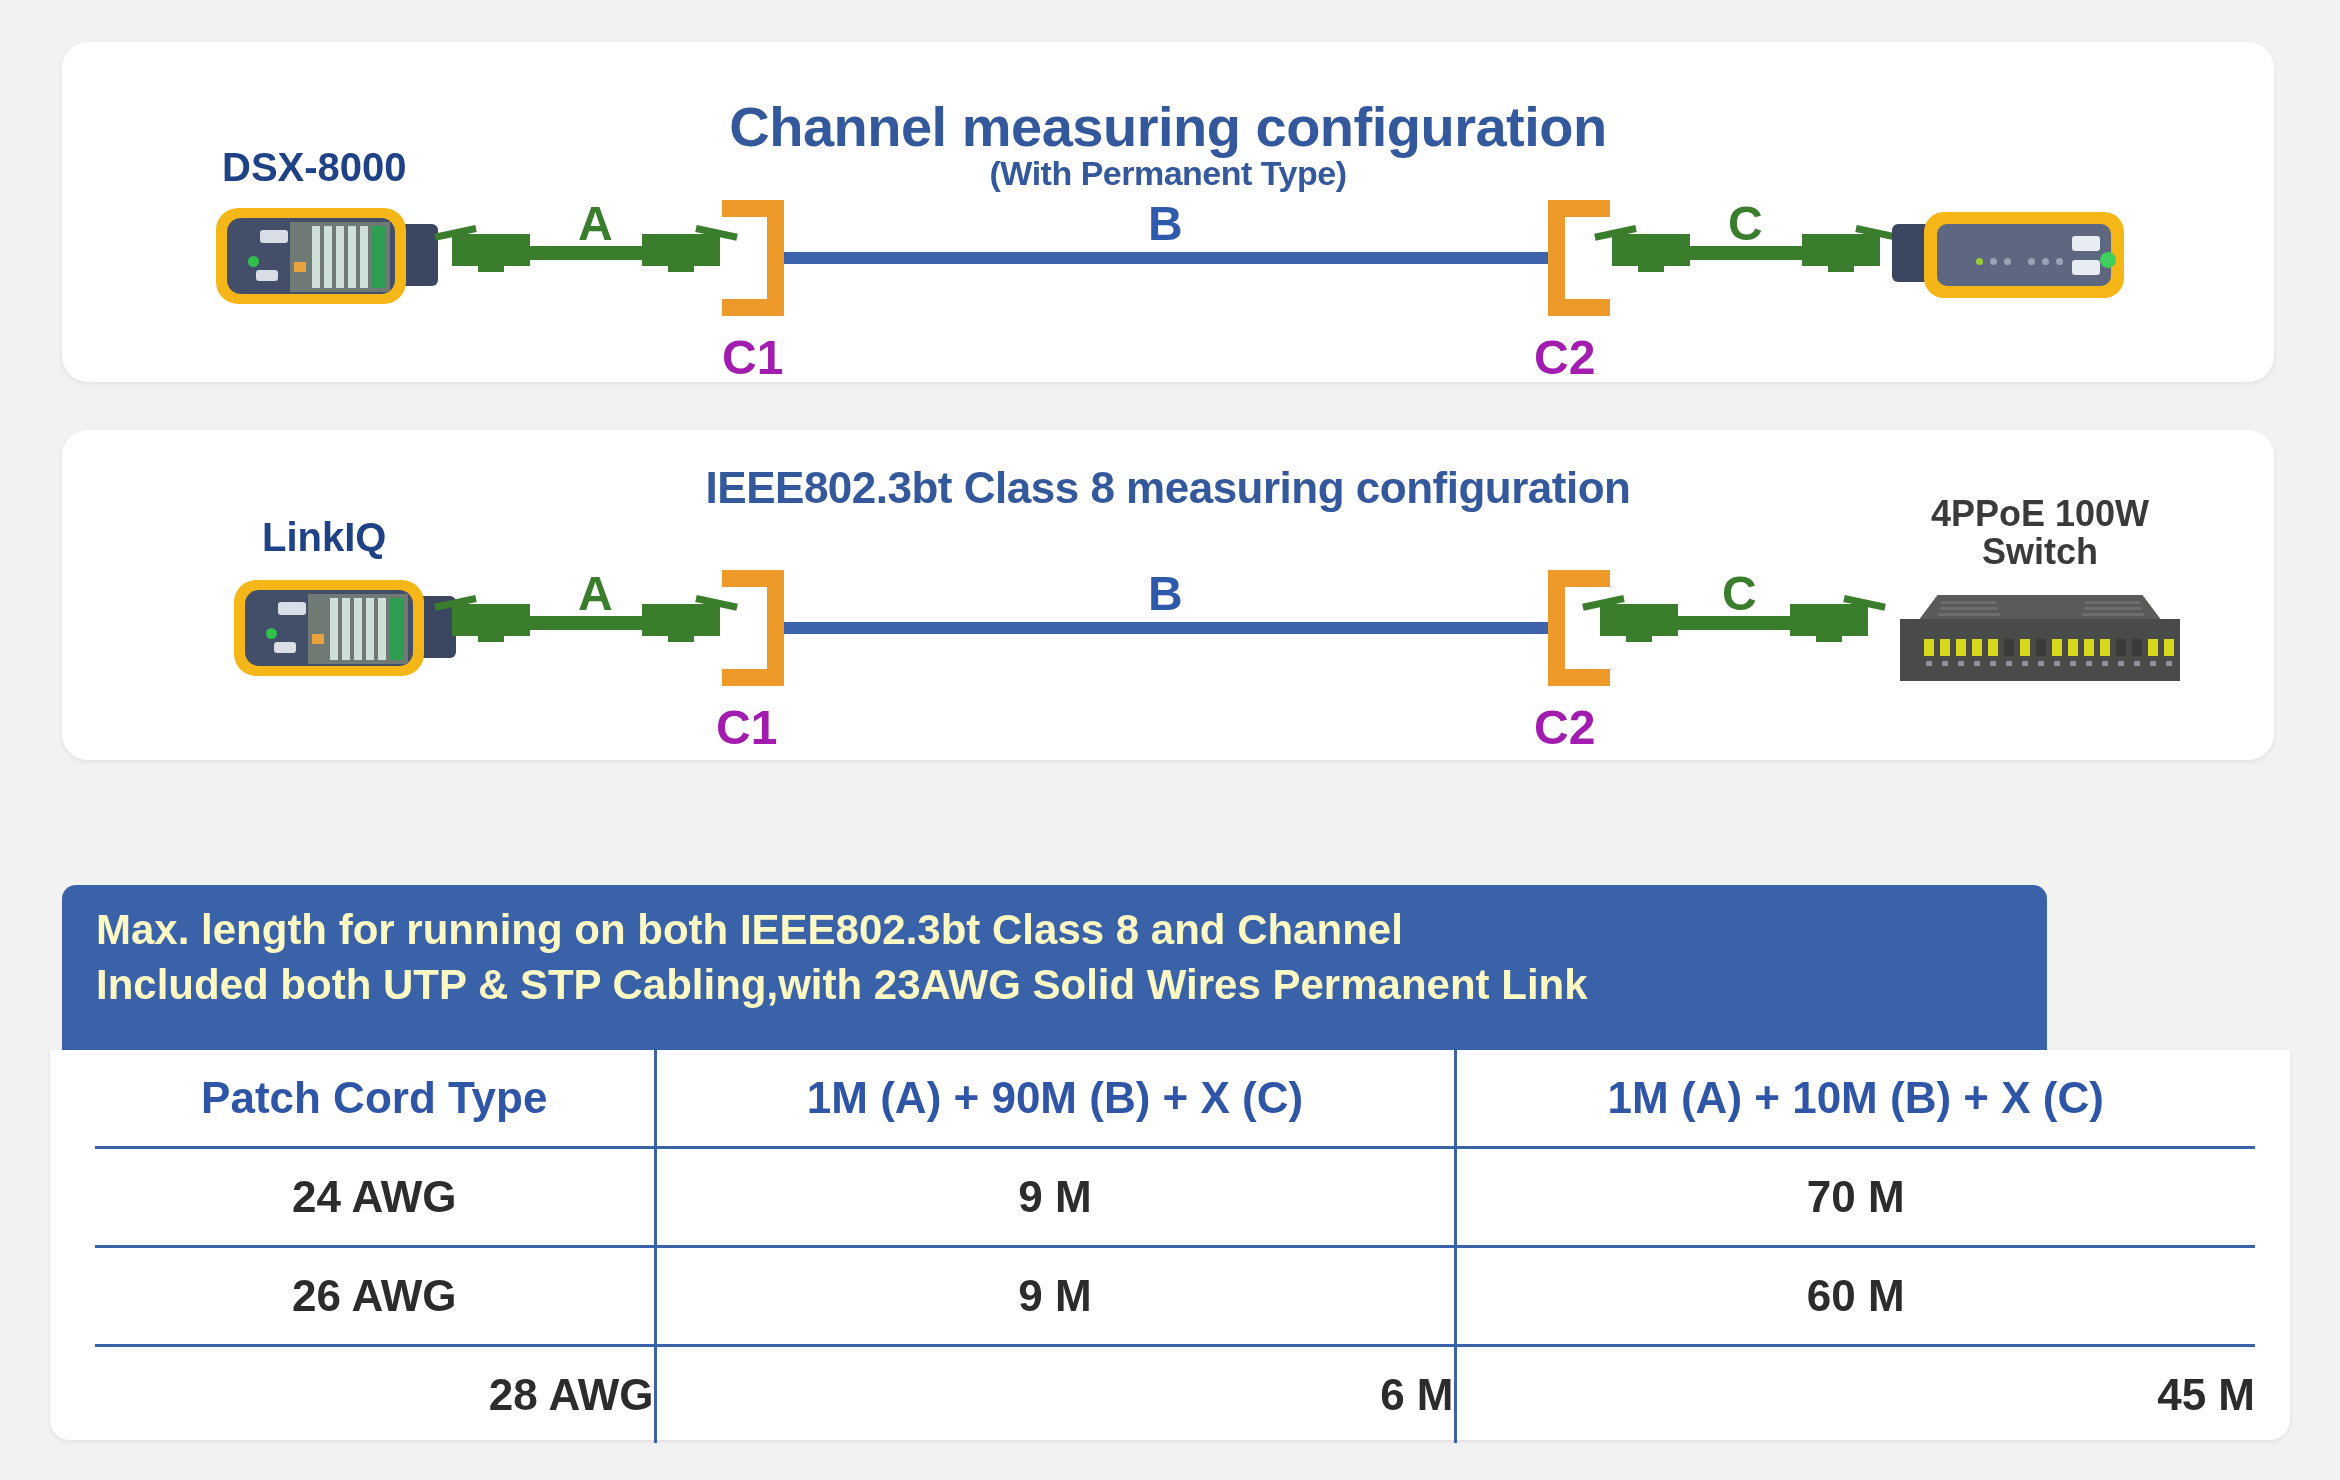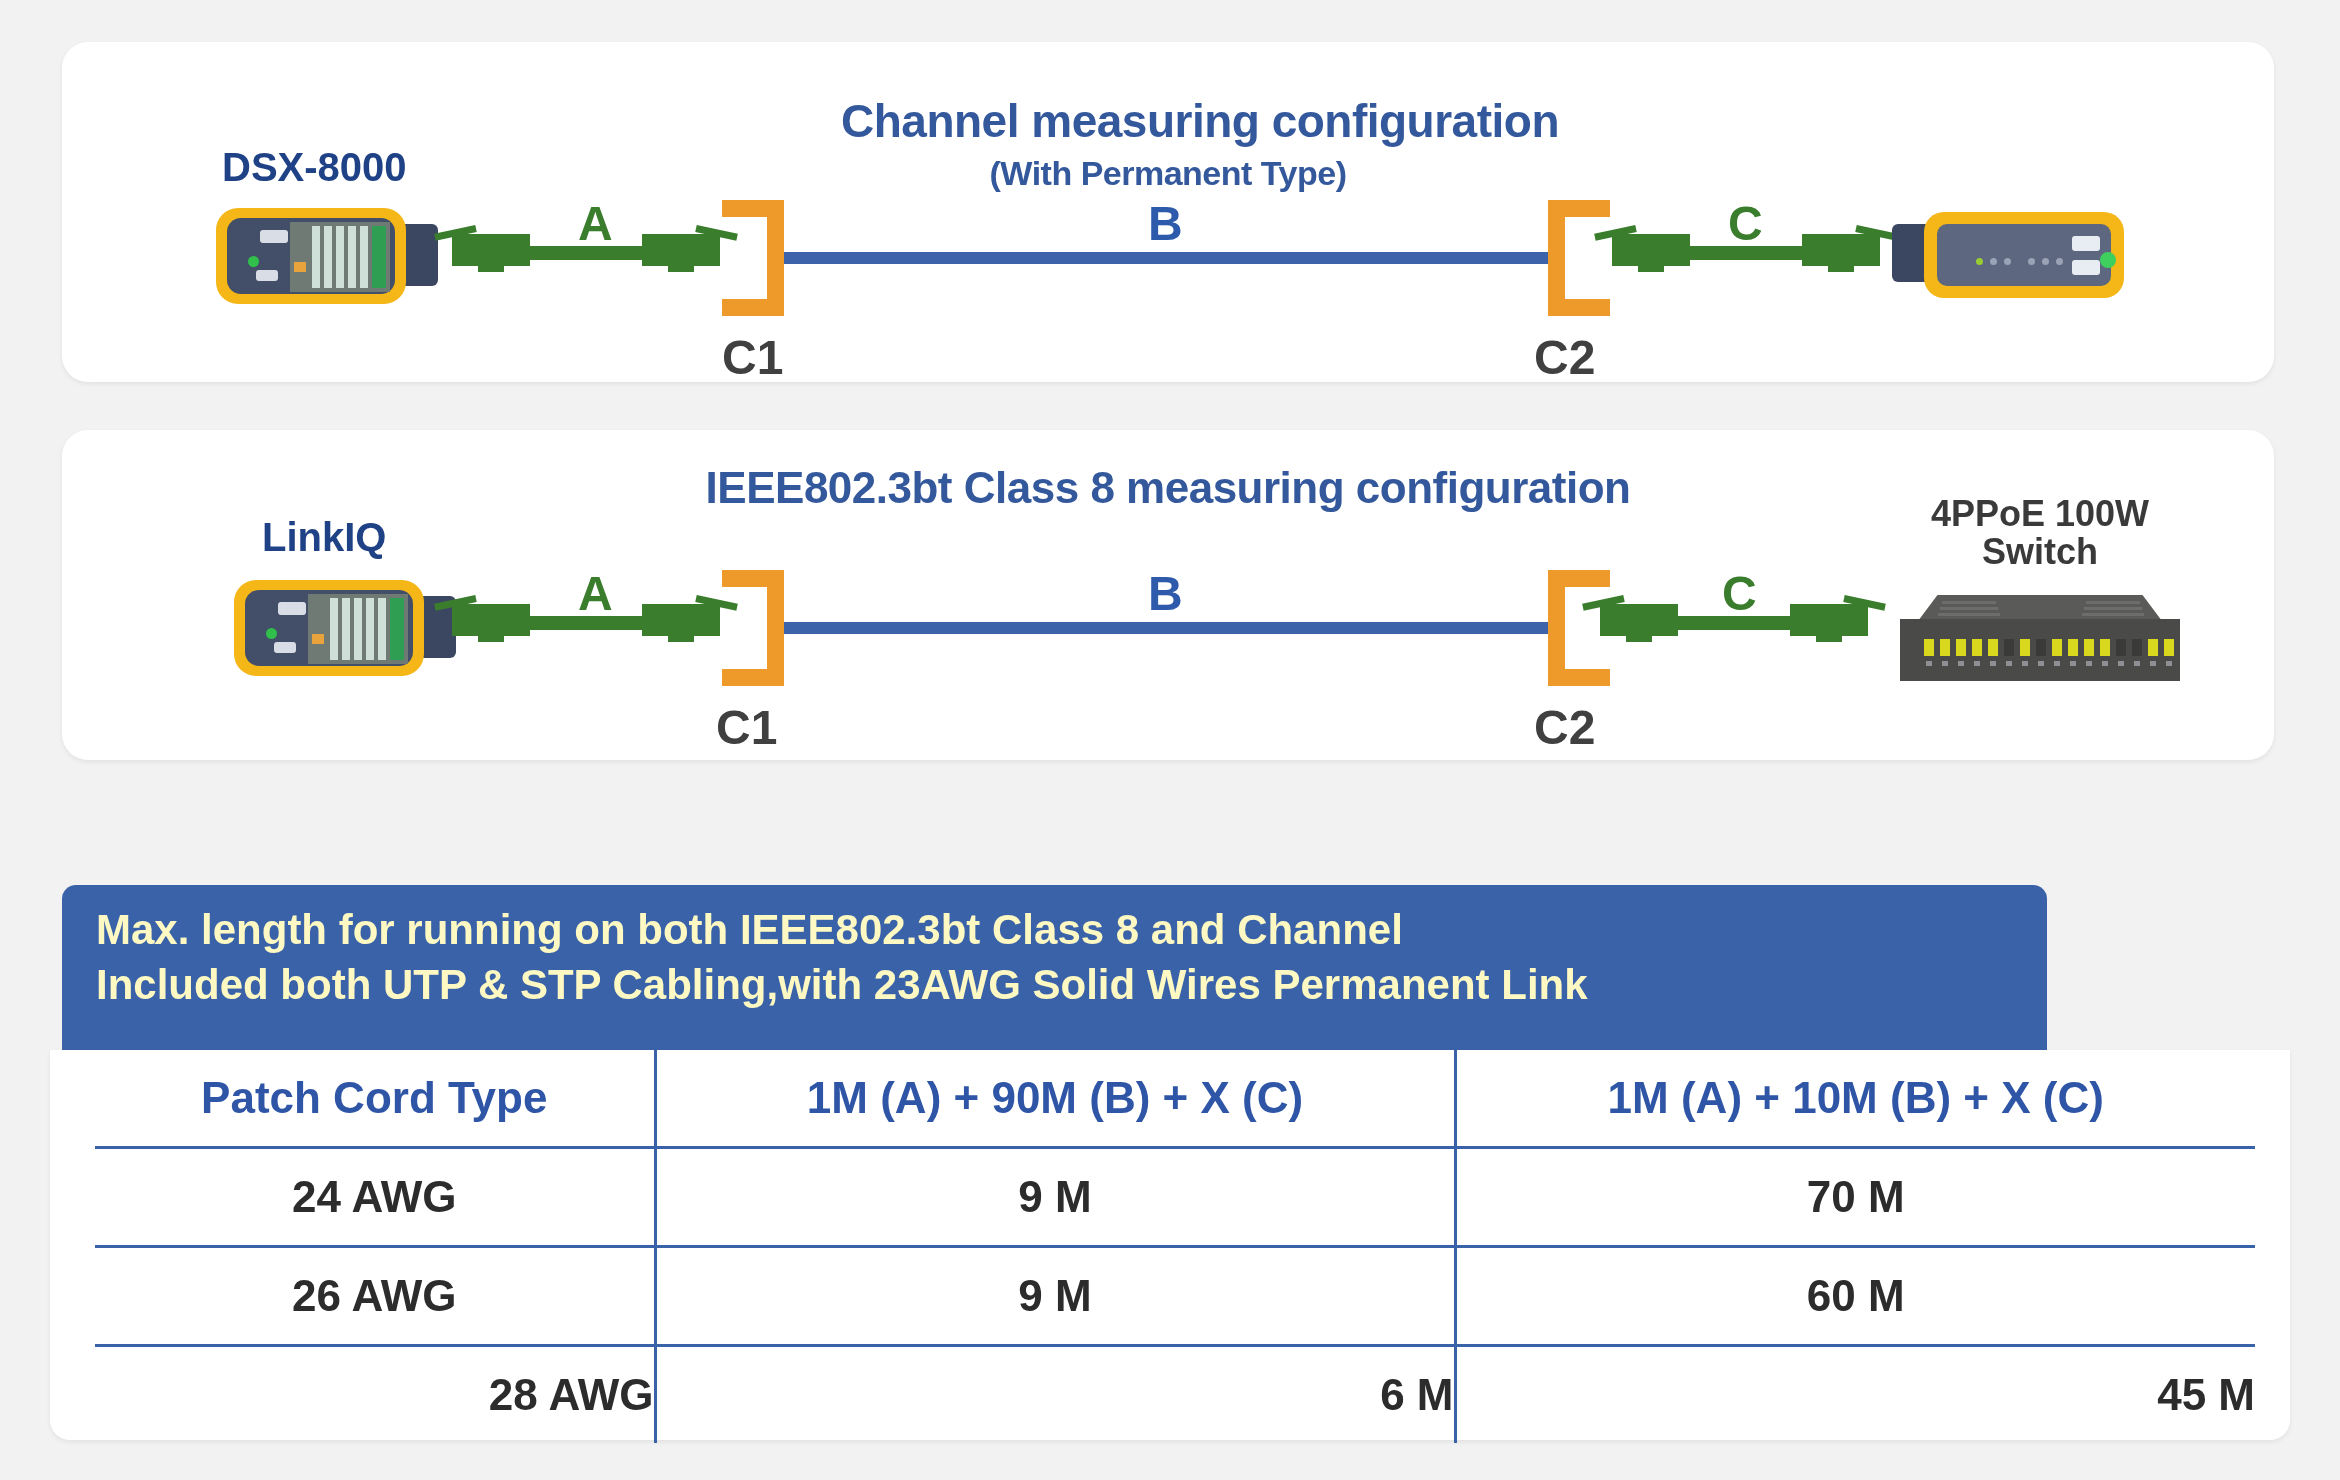--- a/index.html
+++ b/index.html
@@ -17,21 +17,21 @@
     box-shadow:0 2px 5px rgba(0,0,0,.07);
   }
   #panel-channel{left:62px;top:42px;width:2212px;height:340px;}
   #panel-ieee{left:62px;top:430px;width:2212px;height:330px;}
   #panel-table{left:50px;top:1050px;width:2240px;height:390px;border-radius:0 0 20px 20px;}
 
   .panel-title{
     position:absolute;width:100%;text-align:center;
     color:#34589c;font-weight:bold;letter-spacing:-.5px;
   }
-  #t-channel{top:52px;font-size:46px;padding-left:32px;}
+  #t-channel{top:52px;font-size:56px;}
   #t-channel-sub{top:112px;font-size:34px;width:100%;text-align:center;color:#34589c;font-weight:bold;}
   #t-ieee{top:33px;font-size:44px;}
 
   
   .dev-label{
     position:absolute;color:#1f4287;font-weight:bold;font-size:40px;
     white-space:nowrap;text-align:center;
   }
   #lbl-dsx{left:222px;top:145px;}
   #lbl-linkiq{left:262px;top:515px;}
@@ -43,21 +43,21 @@
   .seg-blue{color:#2e5aac;}
 
   
   .bracket{position:absolute;width:62px;height:116px;}
   .bracket i{position:absolute;background:#ed9a2b;display:block;}
   .bracket .bar-top{left:0;top:0;width:62px;height:17px;}
   .bracket .bar-bot{left:0;bottom:0;width:62px;height:17px;}
   .bracket .bar-side{top:0;width:17px;height:116px;}
   .bracket.right .bar-side{right:0;}   
   .bracket.left  .bar-side{left:0;}    
-  .brk-label{position:absolute;color:#404040;font-weight:bold;font-size:48px;text-align:right;}
+  .brk-label{position:absolute;color:#a21caf;font-weight:bold;font-size:48px;text-align:right;}
 
   
   .cordset{position:absolute;height:60px;}
   .plug{position:absolute;top:16px;width:78px;height:32px;background:#3a7d2c;}
   .plug .body{position:absolute;left:0;top:0;width:78px;height:26px;background:#3a7d2c;}
   .plug .notch{position:absolute;bottom:-6px;width:26px;height:7px;background:#3a7d2c;}
   .plug .latch{position:absolute;height:7px;background:#3a7d2c;}
   .cord{position:absolute;top:28px;height:14px;background:#3a7d2c;}
 
   

